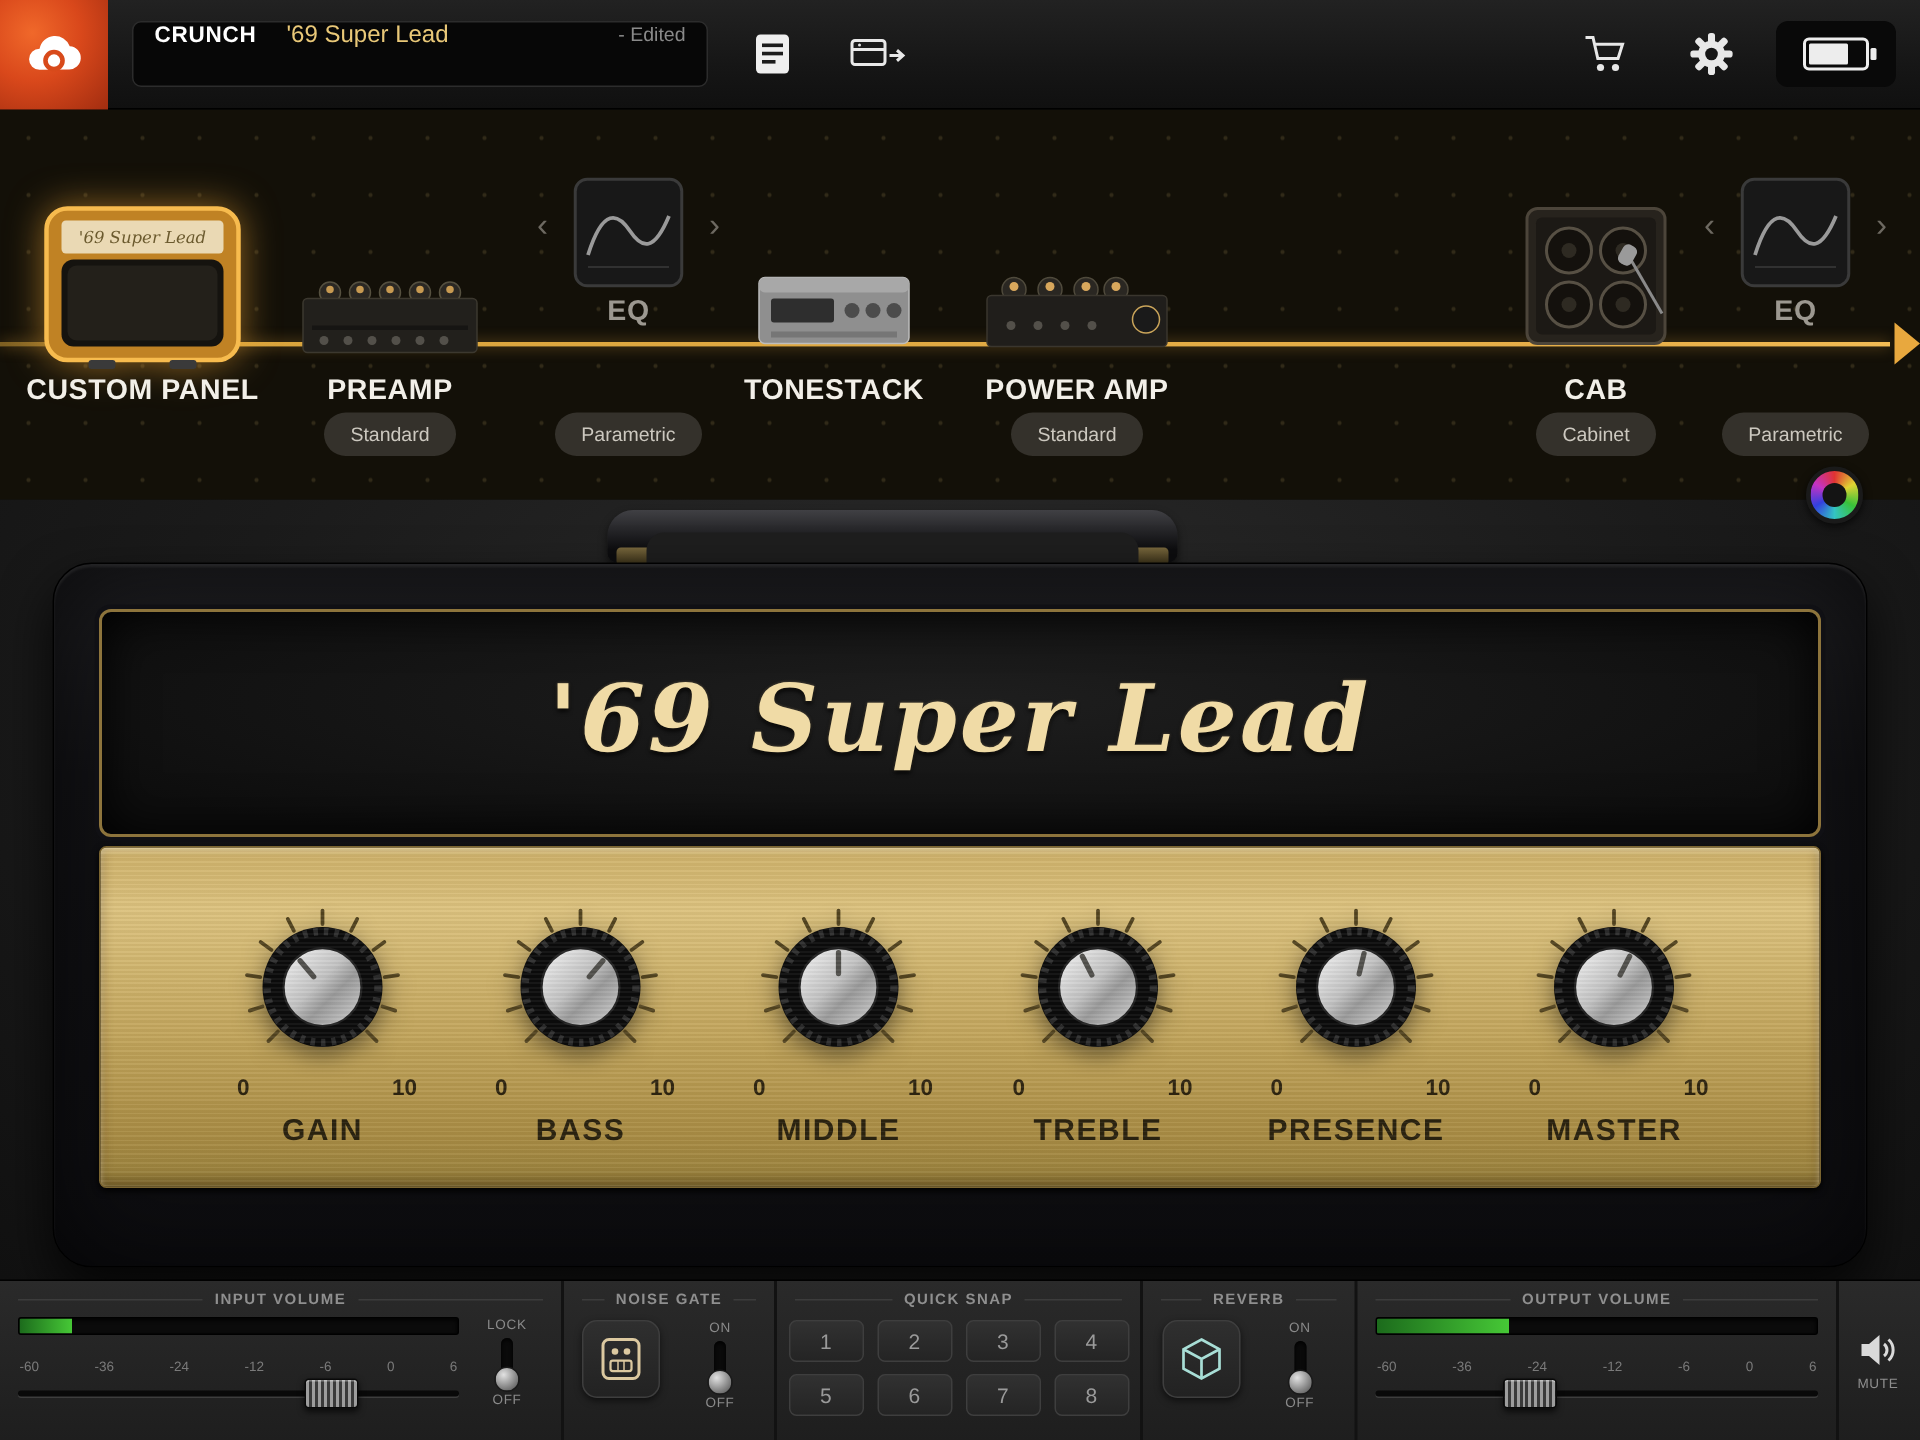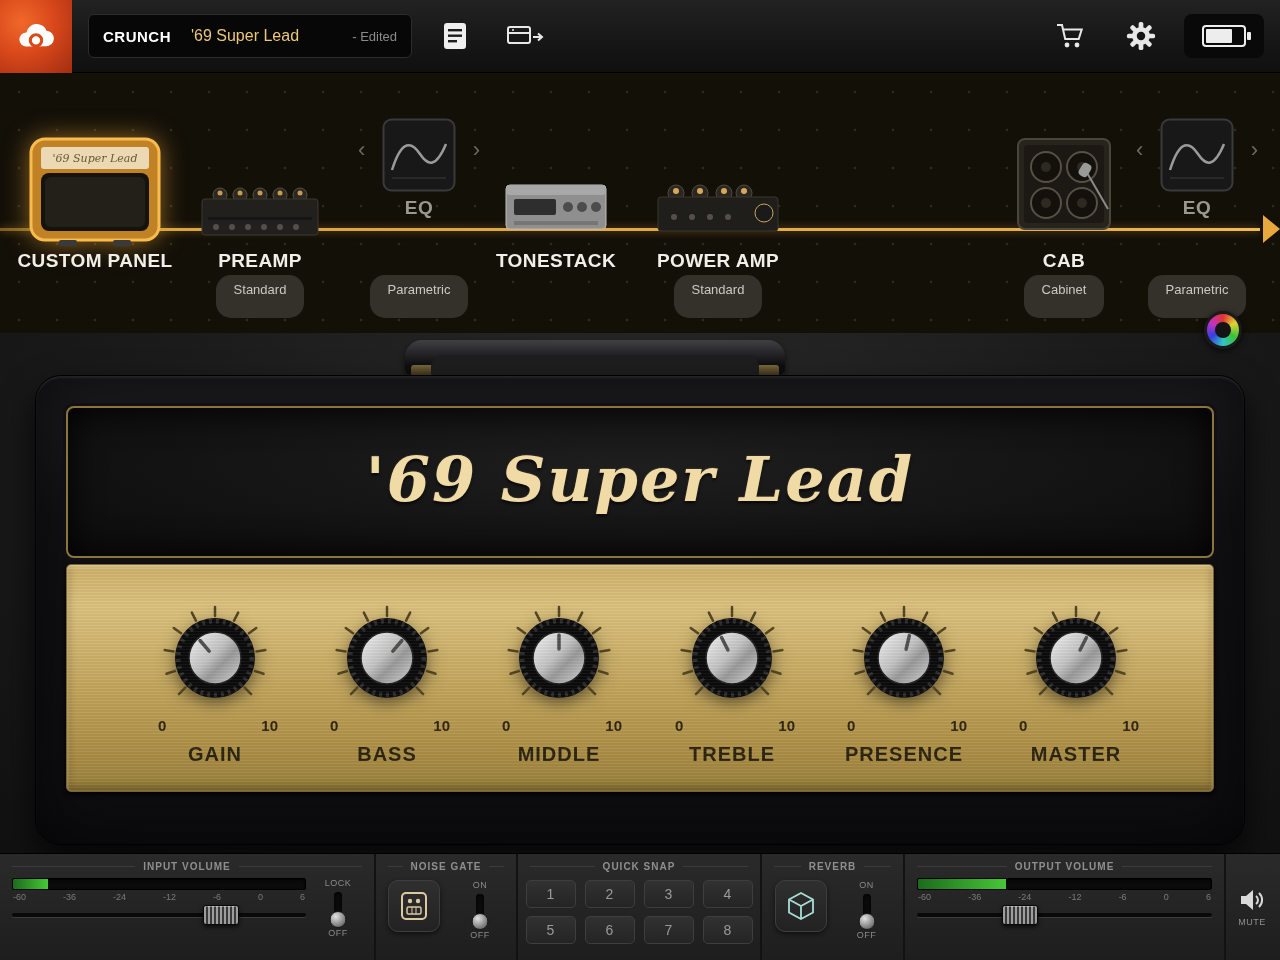--- a/index.html
+++ b/index.html
@@ -6,22 +6,22 @@
   body { font-family:"Liberation Sans", sans-serif; background:#000; }
   .app { position:relative; width:1280px; height:960px; overflow:hidden; background:#0d0d0d; }
 
   
   .topbar { position:absolute; top:0; left:0; width:1280px; height:73px;
     background:linear-gradient(180deg,#222 0%, #161616 60%, #101010 100%);
     border-bottom:1px solid #000; display:flex; align-items:center; z-index:6; }
   .logo { width:72px; height:73px; flex:0 0 auto;
     background:radial-gradient(circle at 30% 30%, #f0682a 0%, #d9481b 45%, #a22d10 100%);
     display:flex; align-items:center; justify-content:center; border:none; cursor:pointer; }
-  .preset-field { margin-left:16px; width:324px; height:44px; background:#070707;
-    border:1px solid #2c2c2c; border-radius:6px; display:flex; align-items:center;
+  .preset-field { margin-left:16px; width:384px; height:44px; background:#070707;
+    border:1px solid #2c2c2c; border-radius:6px; display:flex; 
     padding:0 14px; gap:20px; cursor:pointer; }
   .preset-cat { color:#fff; font-weight:bold; font-size:15px; letter-spacing:.5px; }
   .preset-name { color:#e9c878; font-size:16px; flex:1; text-align:left; }
   .preset-edited { color:#8a8a8a; font-size:13px; }
   .hbtn { background:none; border:none; cursor:pointer; display:flex; align-items:center; }
   .hbtn.doc { margin-left:30px; }
   .hbtn.route { margin-left:38px; }
   .spacer { flex:1; }
   .hbtn.cart { margin-left:0; }
   .hbtn.gear { margin-left:40px; }
@@ -41,21 +41,21 @@
     box-shadow:0 0 9px rgba(235,170,60,.5); z-index:1; }
   .chain-arrow { position:absolute; right:0; top:142px; width:0; height:0;
     border-left:17px solid #e8a83e; border-top:14px solid transparent; border-bottom:14px solid transparent; z-index:1; }
   .chain-item { position:absolute; top:0; height:260px; z-index:2; cursor:pointer; }
   .ci-thumb { position:absolute; left:50%; transform:translateX(-50%); }
   .ci-thumb.sel { filter:drop-shadow(0 0 12px rgba(244,170,54,.55)); }
   .ci-label { position:absolute; left:0; right:0; top:177px; text-align:center;
     font-weight:bold; font-size:19px; color:#f2efe8; letter-spacing:.4px; }
   .ci-label.eqpos { top:124px; color:#9c9890; }
   .ci-pill-wrap { position:absolute; left:0; right:0; top:202px; text-align:center; }
-  .ci-pill { display:inline-block; padding:0 18px; height:43px; line-height:29px;
+  .ci-pill { display:inline-block; padding:0 18px; height:29px; line-height:29px;
     background:#34312b; border-radius:15px; color:#ccc8bf; font-size:13px; max-width:144px;
     overflow:hidden; text-overflow:ellipsis; white-space:nowrap; cursor:pointer; }
   .ci-chev { position:absolute; top:66px; font-size:22px; color:#6d6961; line-height:1; cursor:pointer; }
   .ci-chev.l { left:14px; } .ci-chev.r { right:14px; }
   .color-wheel { position:absolute; top:311px; right:38px; width:38px; height:38px; border-radius:50%;
     border:3px solid #1a1a1a; cursor:pointer; z-index:7;
     background:conic-gradient(#e03333,#e0d333,#39c239,#33c3c3,#3340e0,#c333c3,#e03333);
     box-shadow:0 2px 6px rgba(0,0,0,.7); }
   .color-wheel::after { content:""; position:absolute; inset:8px; background:#141414; border-radius:50%; }
 
@@ -103,21 +103,21 @@
   .sec-reverb { width:143px; } .sec-output { width:321px; }
   .sec-mute { width:52px; border-right:none; display:flex; align-items:center; justify-content:center; }
   .ftitle { display:flex; align-items:center; height:14px;text-align:center; }
   .ftitle::before, .ftitle::after { content:""; flex:1; height:1px; background:#3c3c3c; }
   .ftitle span { margin:0 8px; font-size:10px; font-weight:bold; letter-spacing:1px; color:#8f8f8f; white-space:nowrap; }
   .io-row { display:flex; margin-top:5px; gap:8px; }
   .io-main { flex:1; }
   .meter { height:12px; background:#0b0b0b; border:1px solid #000; border-radius:2px;
     box-shadow:inset 0 1px 3px #000; overflow:hidden; }
   .meter-fill { height:100%; background:linear-gradient(90deg,#1c6b1c,#46c836); }
-  .scale { display:flex; justify-content:space-between; font-size:9px; color:#7a7a7a; margin:2px 1px 0; }
+  .scale { display:flex; justify-content:space-between; font-size:9px; color:#7a7a7a; margin:16px 1px 0; }
   .slider { position:relative; height:24px; margin-top:1px; cursor:pointer; }
   .slider-track { position:absolute; left:0; right:0; top:10px; height:4px; background:#090909;
     border-radius:2px; box-shadow:0 1px 0 #3d3d3d; }
   .slider-handle { position:absolute; top:2px; width:36px; height:20px; transform:translateX(-50%);
     background:repeating-linear-gradient(90deg,#9d9d9d 0 2px,#3a3a3a 2px 4px);
     border:1px solid #090909; border-radius:3px;
     box-shadow:0 2px 4px rgba(0,0,0,.65), inset 0 1px 0 rgba(255,255,255,.35); cursor:grab; }
   .vtoggle { width:48px; display:flex; flex-direction:column; align-items:center; gap:2px;
     font-size:9px; color:#8a8a8a; cursor:pointer; }
   .tlabel { letter-spacing:.5px; }

